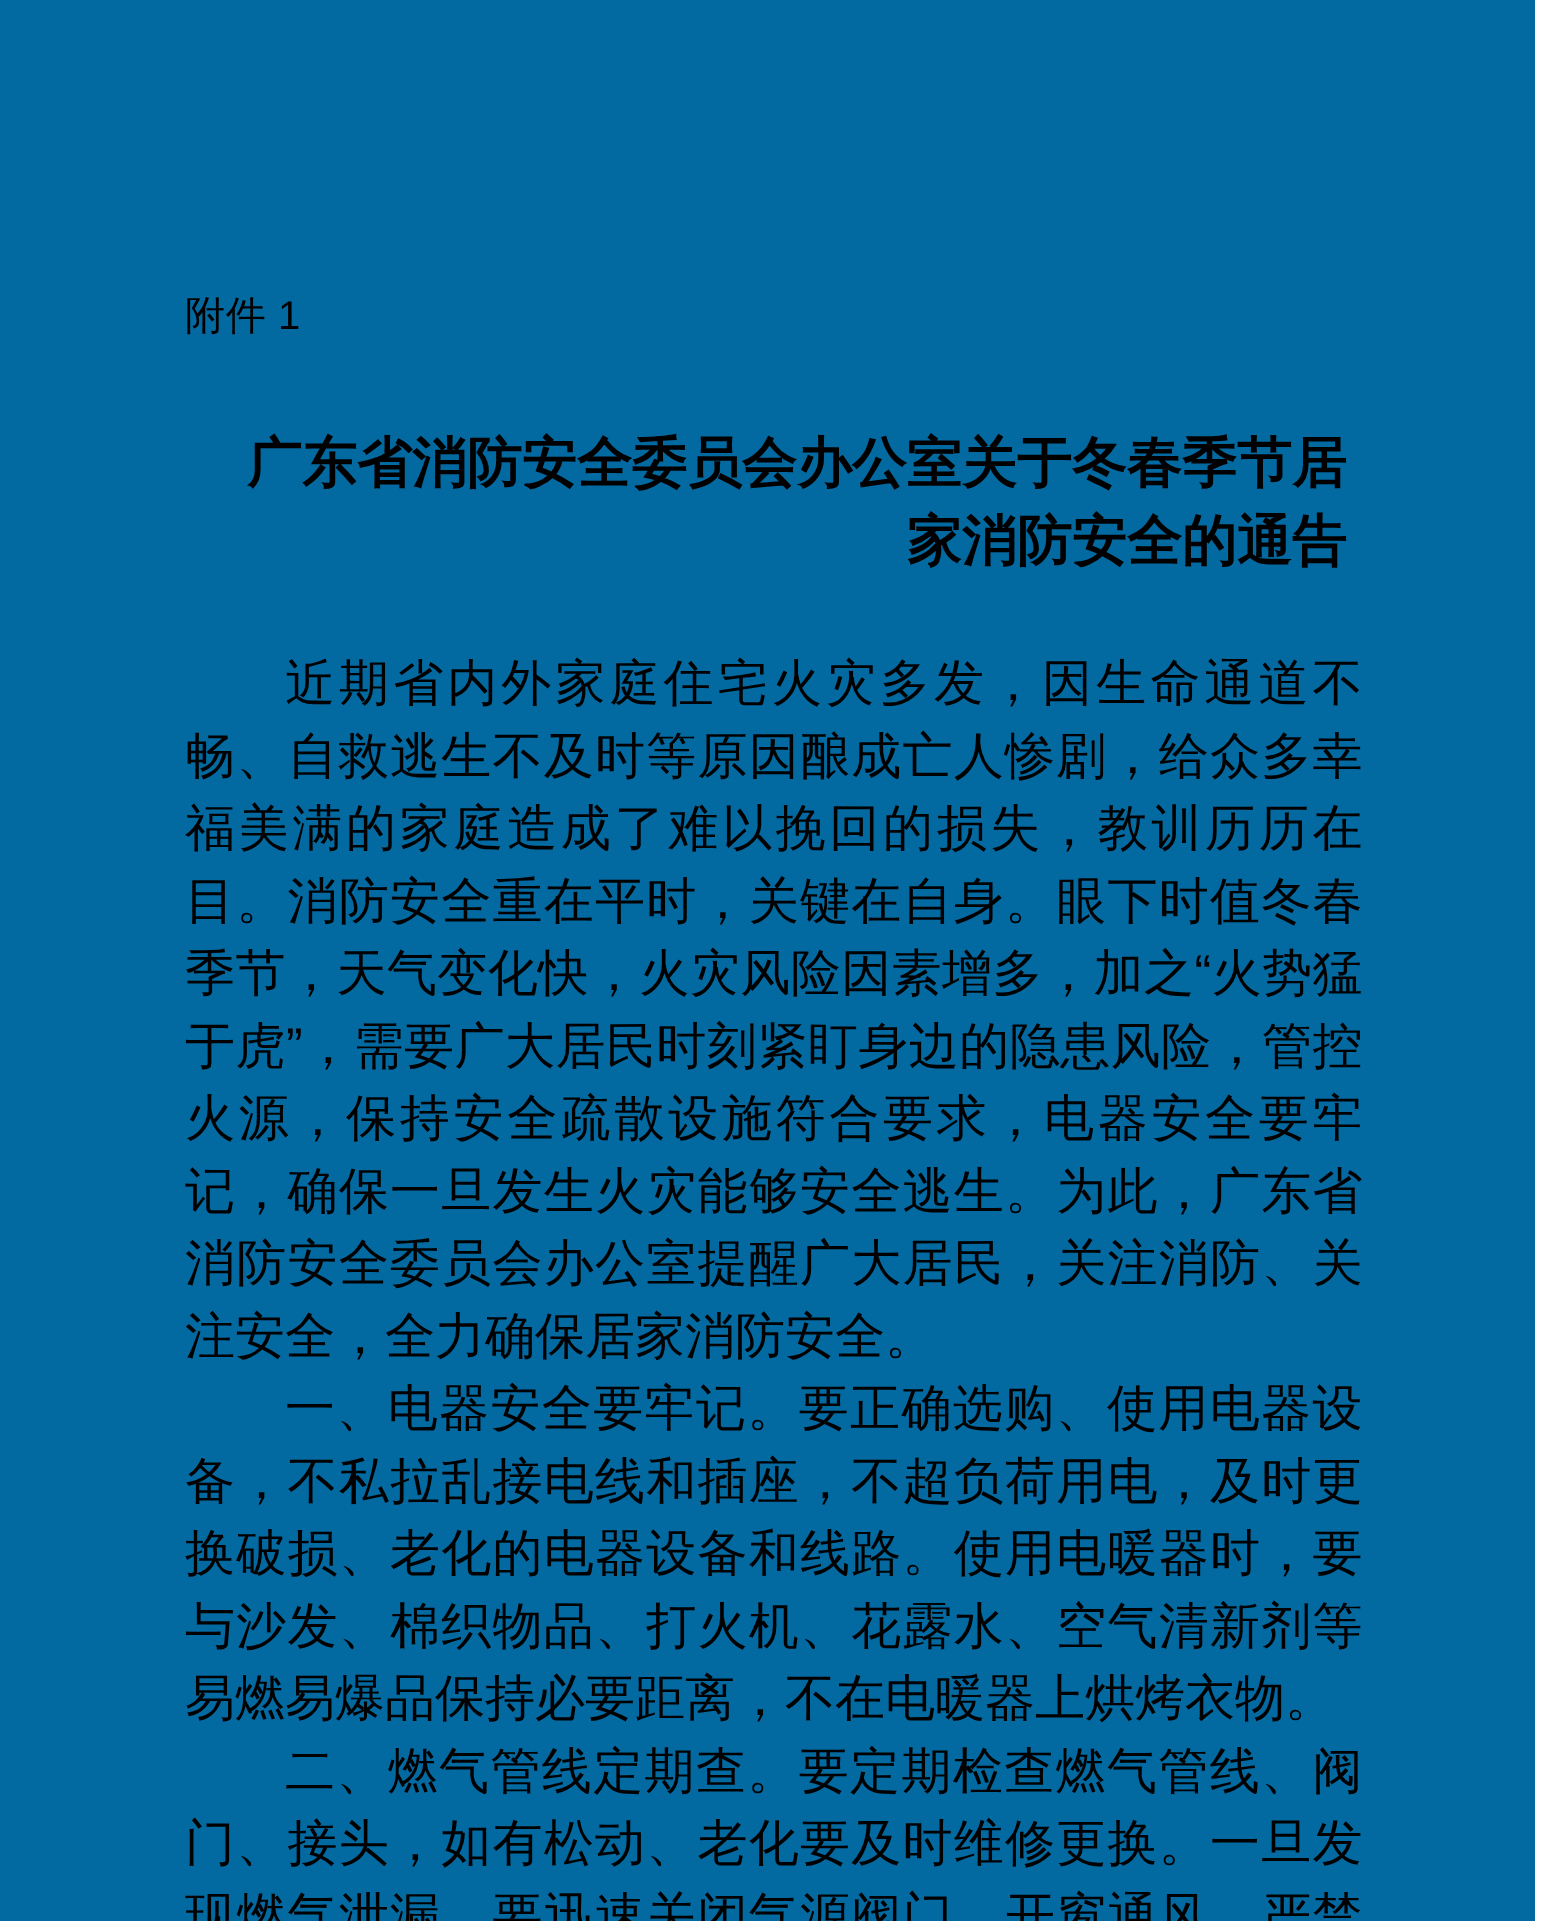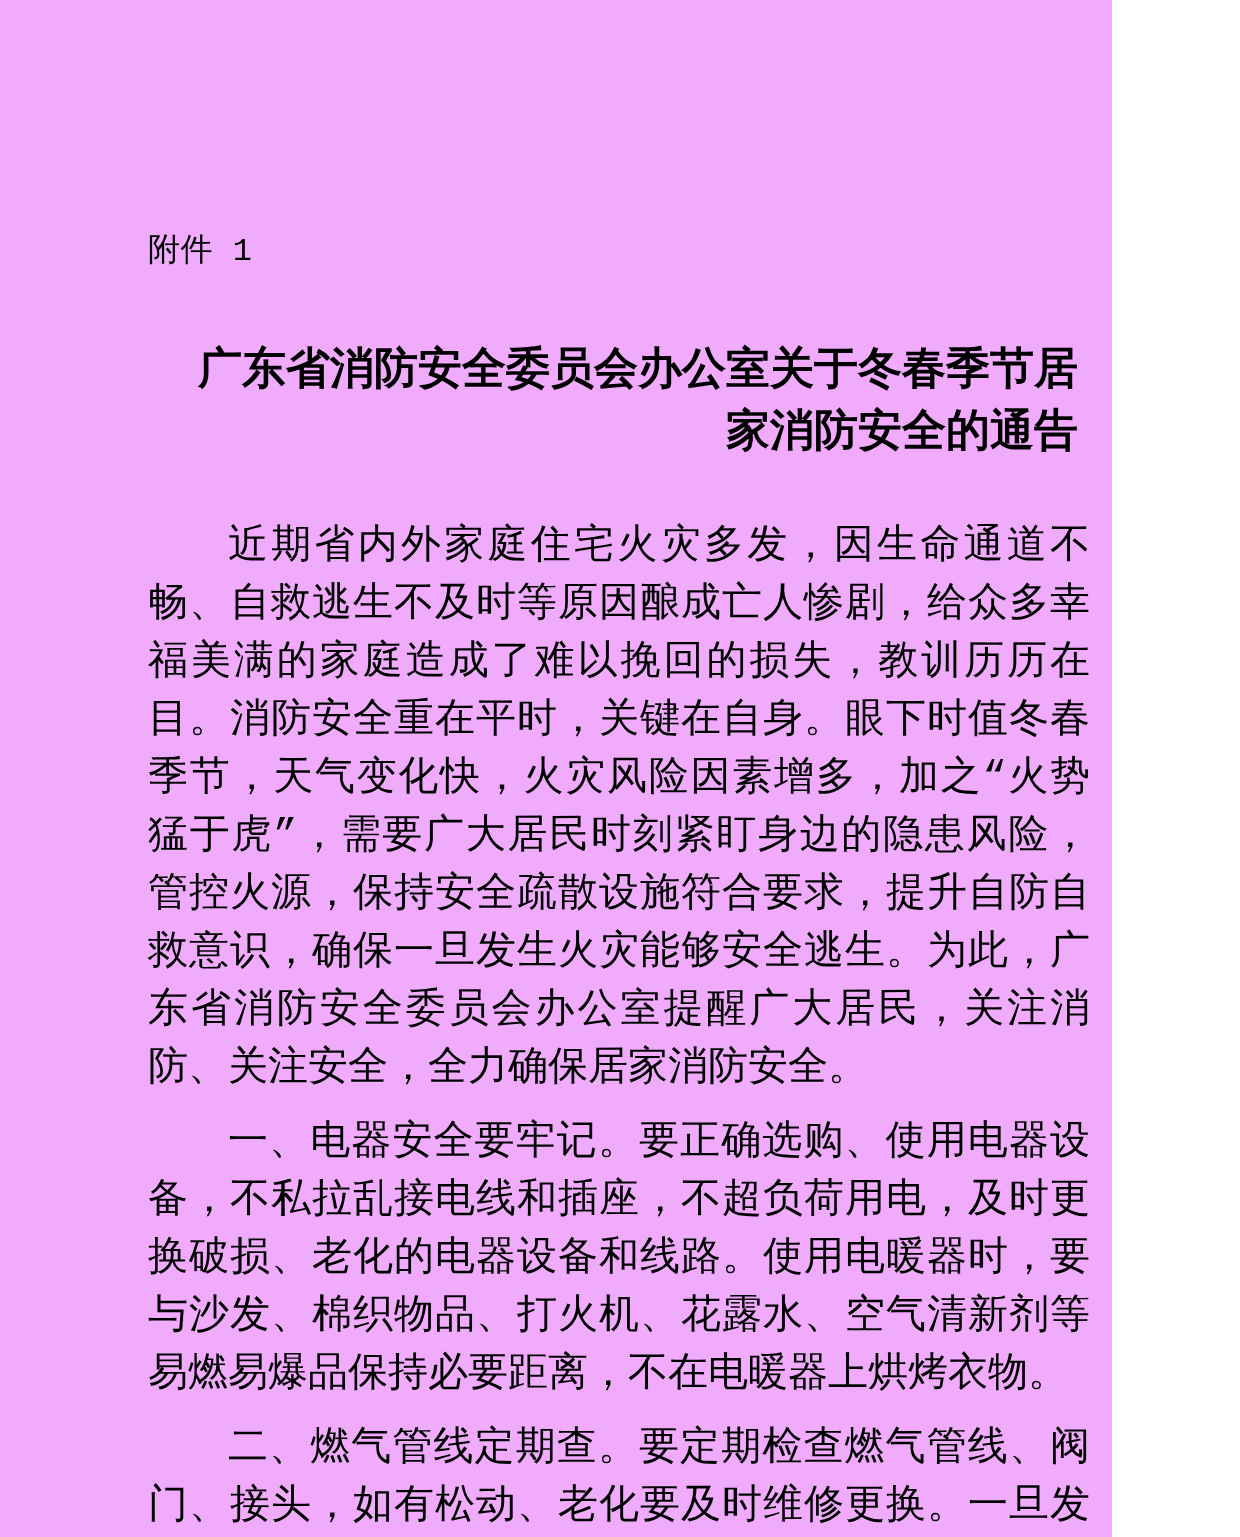--- a/index.html
+++ b/index.html
@@ -10,25 +10,24 @@
   body {
     width: 1240px;
     height: 1537px;
     overflow: hidden;
     font-family: "Liberation Sans", "DejaVu Sans", sans-serif;
     color: #000000;
     -webkit-font-smoothing: none;
   }
   .page {
     position: relative;
-    width: 1112px;
+    width: 1228px;
     height: 1537px;
-    background: #f0abfc;
+    background: #0369a1;
     box-sizing: border-box;
-    font-family: Liberation Mono, monospace;
   }
   .content {
     position: absolute;
     left: 148px;
     top: 0;
     width: 942px;
   }
   .attachment-label {
     font-size: 32px;
     line-height: 40px;
@@ -55,33 +54,33 @@
     font-weight: 400;
     text-align: justify;
     text-align-last: left;
     text-justify: inter-character;
     text-indent: 80px;
     margin: 0;
     letter-spacing: 0px;
     word-break: break-all;
   }
   .para + .para {
-    margin-top: 16px;
+    margin-top: 0px;
   }
 </style>
 </head>
 <body>
 
 <div class="page">
   <div class="content">
 
     <div class="attachment-label">附件 1</div>
 
     <h1 class="doc-title">广东省消防安全委员会办公室关于冬春季节居家消防安全的通告</h1>
 
     <div class="body-block">
-      <p class="para">近期省内外家庭住宅火灾多发，因生命通道不畅、自救逃生不及时等原因酿成亡人惨剧，给众多幸福美满的家庭造成了难以挽回的损失，教训历历在目。消防安全重在平时，关键在自身。眼下时值冬春季节，天气变化快，火灾风险因素增多，加之“火势猛于虎”，需要广大居民时刻紧盯身边的隐患风险，管控火源，保持安全疏散设施符合要求，提升自防自救意识，确保一旦发生火灾能够安全逃生。为此，广东省消防安全委员会办公室提醒广大居民，关注消防、关注安全，全力确保居家消防安全。</p>
+      <p class="para">近期省内外家庭住宅火灾多发，因生命通道不畅、自救逃生不及时等原因酿成亡人惨剧，给众多幸福美满的家庭造成了难以挽回的损失，教训历历在目。消防安全重在平时，关键在自身。眼下时值冬春季节，天气变化快，火灾风险因素增多，加之“火势猛于虎”，需要广大居民时刻紧盯身边的隐患风险，管控火源，保持安全疏散设施符合要求，电器安全要牢记，确保一旦发生火灾能够安全逃生。为此，广东省消防安全委员会办公室提醒广大居民，关注消防、关注安全，全力确保居家消防安全。</p>
       <p class="para">一、电器安全要牢记。要正确选购、使用电器设备，不私拉乱接电线和插座，不超负荷用电，及时更换破损、老化的电器设备和线路。使用电暖器时，要与沙发、棉织物品、打火机、花露水、空气清新剂等易燃易爆品保持必要距离，不在电暖器上烘烤衣物。</p>
       <p class="para">二、燃气管线定期查。要定期检查燃气管线、阀门、接头，如有松动、老化要及时维修更换。一旦发现燃气泄漏，要迅速关闭气源阀门，开窗通风，严禁现场拨打手机、触动电器开关和使</p>
     </div>
 
   </div>
 </div>
 
 </body></html>

